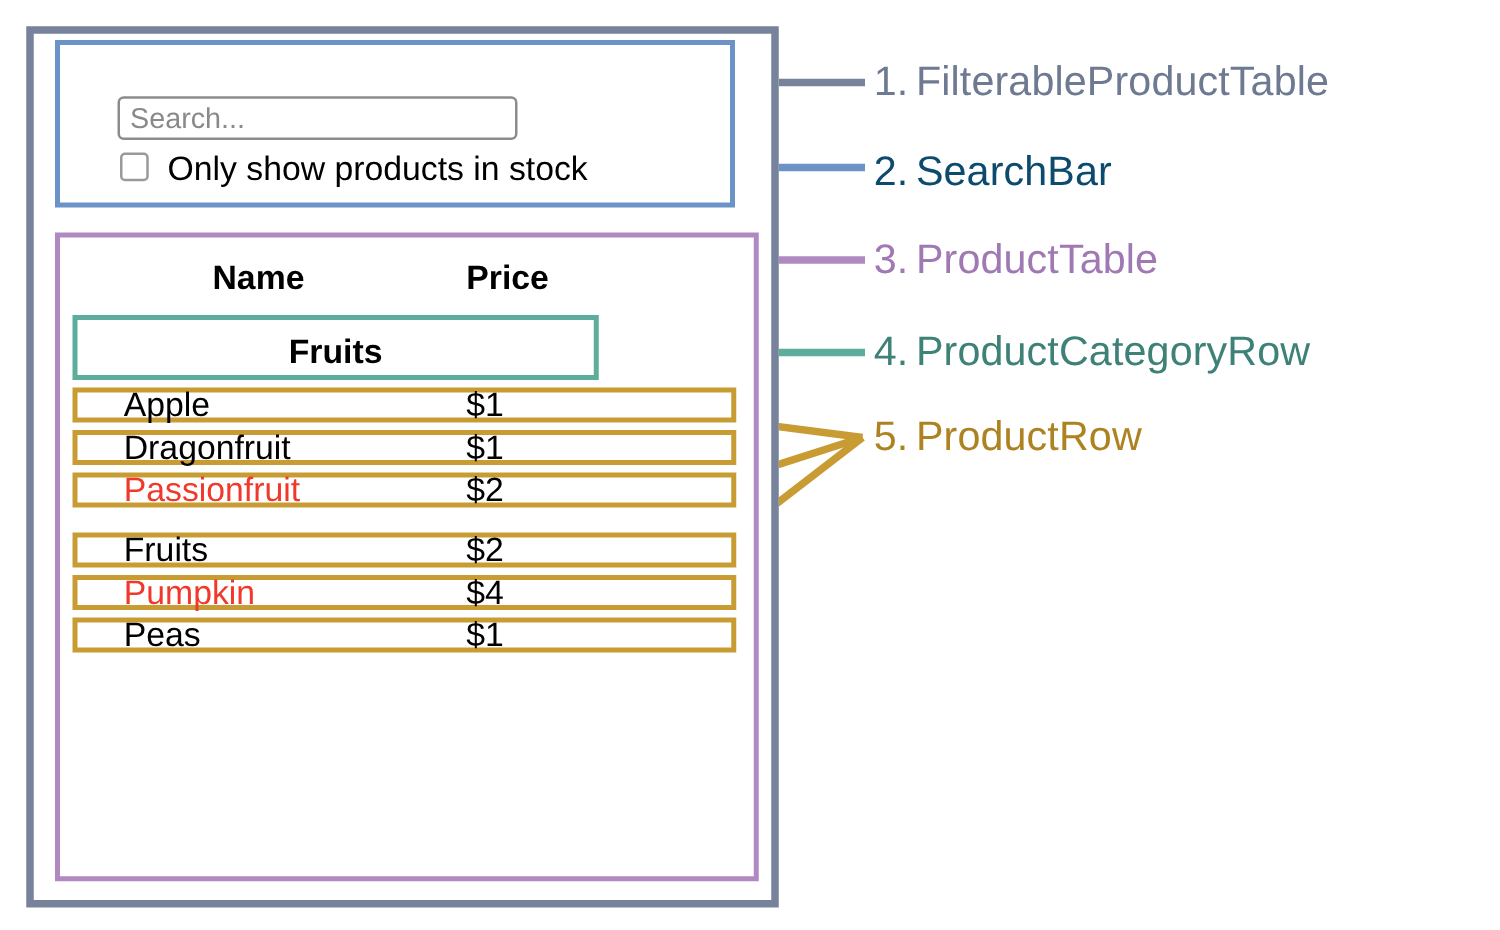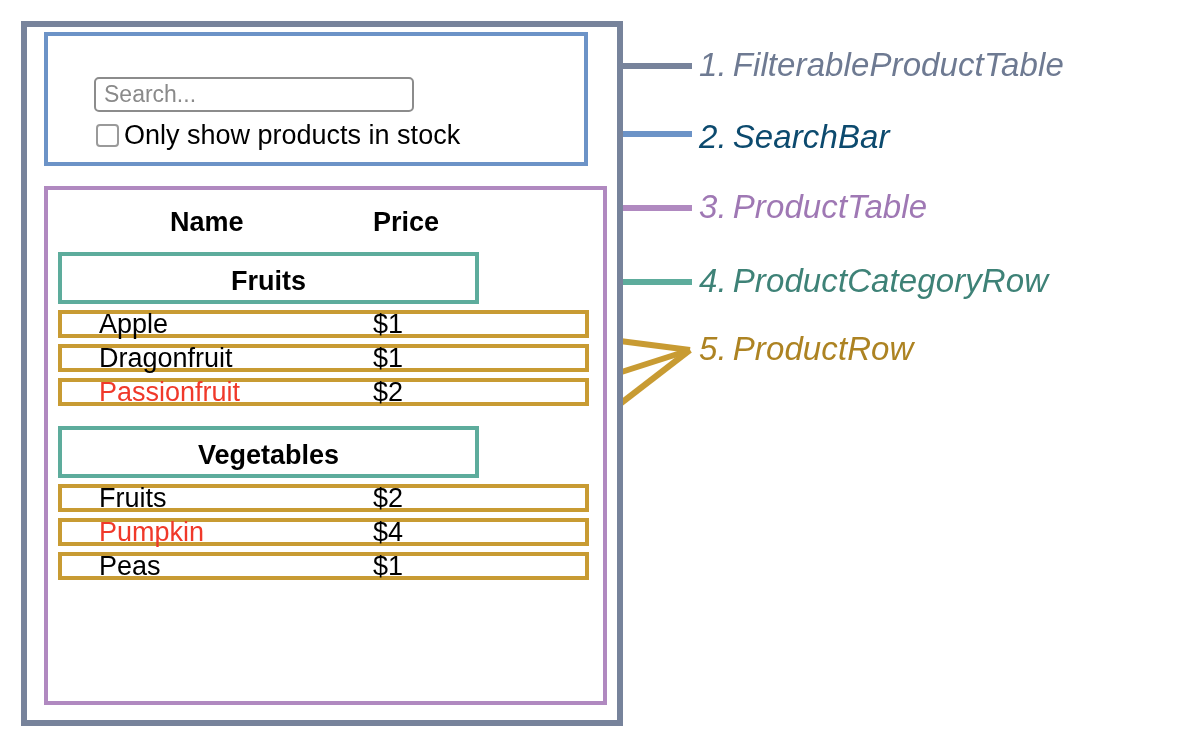--- a/index.html
+++ b/index.html
@@ -73,22 +73,22 @@
     padding: 0 8px;
     outline: none;
   }
   .search-input::placeholder { color: #8A8A8A; opacity: 1; }
 
   .checkbox-row {
     position: absolute;
     left: 48px;
     top: 86px;
     display: flex;
-    align-items: center;
-    gap: 5px;
+    align-items: flex-start;
+    gap: 15px;
     white-space: nowrap;
   }
   .cbx {
     width: 23px;
     height: 23px;
     box-sizing: border-box;
     border: 2px solid #9A9A9A;
     border-radius: 4px;
     background: #ffffff;
     flex: none;
@@ -197,21 +197,20 @@
   .cat-block:last-child { margin-bottom: 0; }
 
   
   .anno {
     position: absolute;
     white-space: nowrap;
     font-size: 33px;
     font-family: "Liberation Sans", sans-serif;
     font-weight: 400;
     letter-spacing: 0.1px;
-    font-style: italic;
   }
   .anno .num { margin-right: 6px; }
   #anno-1 { left: 699px; top: 46px;  color: #6E7A92; }
   #anno-2 { left: 699px; top: 118px; color: #0c4a6e; }
   #anno-3 { left: 699px; top: 188px; color: #9F78B4; }
   #anno-4 { left: 699px; top: 262px; color: #3E8277; }
   #anno-5 { left: 699px; top: 330px; color: #AD8322; }
 </style>
 </head>
 <body>
@@ -262,23 +261,20 @@
             <div class="prod-row">
               <span class="prod-name">Dragonfruit</span>
               <span class="prod-price">$1</span>
             </div>
             <div class="prod-row">
               <span class="prod-name out-of-stock">Passionfruit</span>
               <span class="prod-price">$2</span>
             </div>
           </div>
           <div class="cat-block">
-            <div class="cat-row">
-              <span class="cat-row-label">Vegetables</span>
-            </div>
             <div class="prod-row">
               <span class="prod-name">Fruits</span>
               <span class="prod-price">$2</span>
             </div>
             <div class="prod-row">
               <span class="prod-name out-of-stock">Pumpkin</span>
               <span class="prod-price">$4</span>
             </div>
             <div class="prod-row">
               <span class="prod-name">Peas</span>

